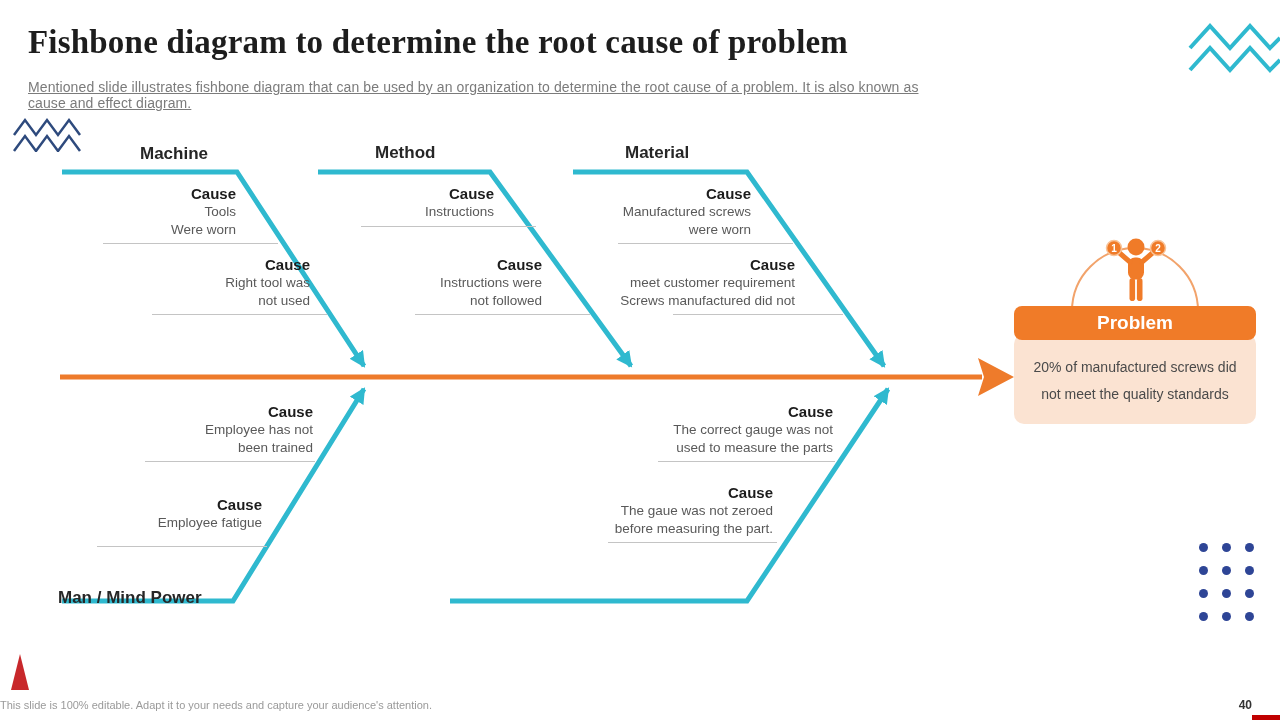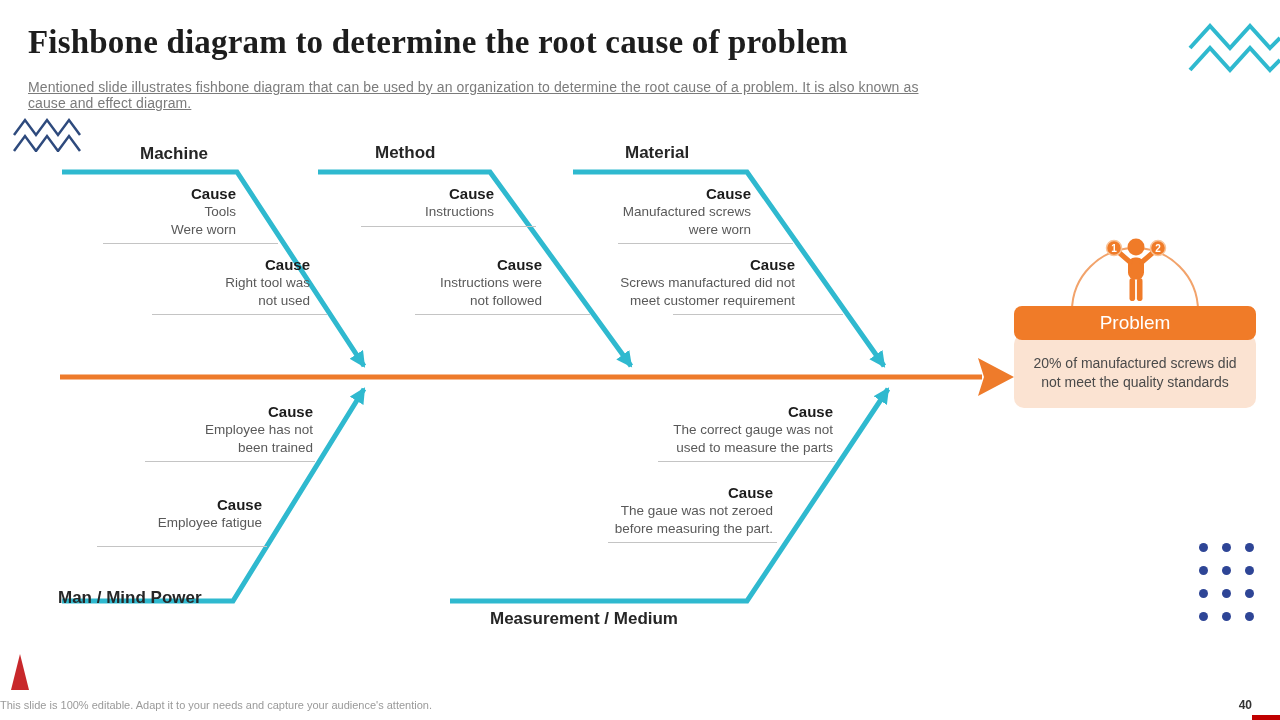--- a/index.html
+++ b/index.html
@@ -34,24 +34,24 @@
   .cause-label{font-size:15px;line-height:18px;font-weight:bold;color:#1c1c1c;}
   .cause-line{font-size:13.5px;line-height:17.5px;color:#595959;white-space:nowrap;}
   .cause-underline{height:1px;background:#c4c4c4;margin-top:5px;margin-left:auto;}
 
   
   .problem-circle{position:absolute;left:1071px;top:247px;width:128px;height:128px;
     border:2px solid #f2a36b;border-radius:50%;box-sizing:border-box;}
   .person{position:absolute;left:1100px;top:237px;}
   .problem-box{position:absolute;left:1014px;top:306px;width:242px;}
   .problem-header{position:relative;z-index:2;height:34px;line-height:34px;background:#f07b28;
-    border-radius:8px;color:#ffffff;font-size:19px;font-weight:normal;text-align:center;}
+    border-radius:8px;color:#ffffff;font-size:19px;font-weight:bold;text-align:center;}
   .problem-body{position:relative;z-index:1;margin-top:-6px;background:#fbe3d2;
     border-radius:10px;padding:20px 18px 16px 18px;
-    font-size:14px;line-height:19px;color:#4a4a4a;text-align:center;}
+    font-size:14px;line-height:27px;color:#4a4a4a;text-align:center;}
 
   
   .footer-note{position:absolute;left:0;top:699px;width:100%;text-align:left;
     font-size:11px;color:#9a9a9a;}
   .page-number{position:absolute;right:28px;top:698px;font-size:12px;font-weight:bold;color:#333;}
   .page-bar{position:absolute;right:0;bottom:0;width:28px;height:5px;background:#c00000;}
 </style>
 </head>
 <body>
 
@@ -99,21 +99,20 @@
     <polyline points="573,172 747,172 884,366" fill="none" stroke="#2fb9cf" stroke-width="5" marker-end="url(#tealArrow)"></polyline>
 
     <polyline points="62,601 233,601 364,389" fill="none" stroke="#2fb9cf" stroke-width="5" marker-end="url(#tealArrow)"></polyline>
     <polyline points="450,601 747,601 888,389" fill="none" stroke="#2fb9cf" stroke-width="5" marker-end="url(#tealArrow)"></polyline>
   </svg>
 
   <div class="branch-label" style="left:100px;top:144px;margin-left:40px;">Machine</div>
   <div class="branch-label" style="left:375px;top:143px;">Method</div>
   <div class="branch-label" style="left:625px;top:143px;">Material</div>
   <div class="branch-label" style="left:58px;top:588px;">Man / Mind Power</div>
-  <div class="branch-label" style="left:490px;top:609px;">Measurement / Medium</div>
 
   <div class="cause" style="left:38px;top:185px;width:240px;">
     <div class="cause-label" style="padding-right:42px;">Cause</div>
     <div class="cause-line" style="padding-right:42px;">Tools</div>
     <div class="cause-line" style="padding-right:42px;">Were worn</div>
     <div class="cause-underline" style="width:175px;"></div>
   </div>
   <div class="cause" style="left:87px;top:256px;width:240px;">
     <div class="cause-label" style="padding-right:17px;">Cause</div>
     <div class="cause-line" style="padding-right:17px;">Right tool was</div>
@@ -134,22 +133,22 @@
   </div>
 
   <div class="cause" style="left:553px;top:185px;width:240px;">
     <div class="cause-label" style="padding-right:42px;">Cause</div>
     <div class="cause-line" style="padding-right:42px;">Manufactured screws</div>
     <div class="cause-line" style="padding-right:42px;">were worn</div>
     <div class="cause-underline" style="width:175px;"></div>
   </div>
   <div class="cause" style="left:598px;top:256px;width:245px;">
     <div class="cause-label" style="padding-right:48px;">Cause</div>
+    <div class="cause-line" style="padding-right:48px;">meet customer requirement</div>
     <div class="cause-line" style="padding-right:48px;">Screws manufactured did not</div>
-    <div class="cause-line" style="padding-right:48px;">meet customer requirement</div>
     <div class="cause-underline" style="width:170px;"></div>
   </div>
 
   <div class="cause" style="left:75px;top:403px;width:240px;">
     <div class="cause-label" style="padding-right:2px;">Cause</div>
     <div class="cause-line" style="padding-right:2px;">Employee has not</div>
     <div class="cause-line" style="padding-right:2px;">been trained</div>
     <div class="cause-underline" style="width:170px;"></div>
   </div>
   <div class="cause" style="left:27px;top:496px;width:240px;">

